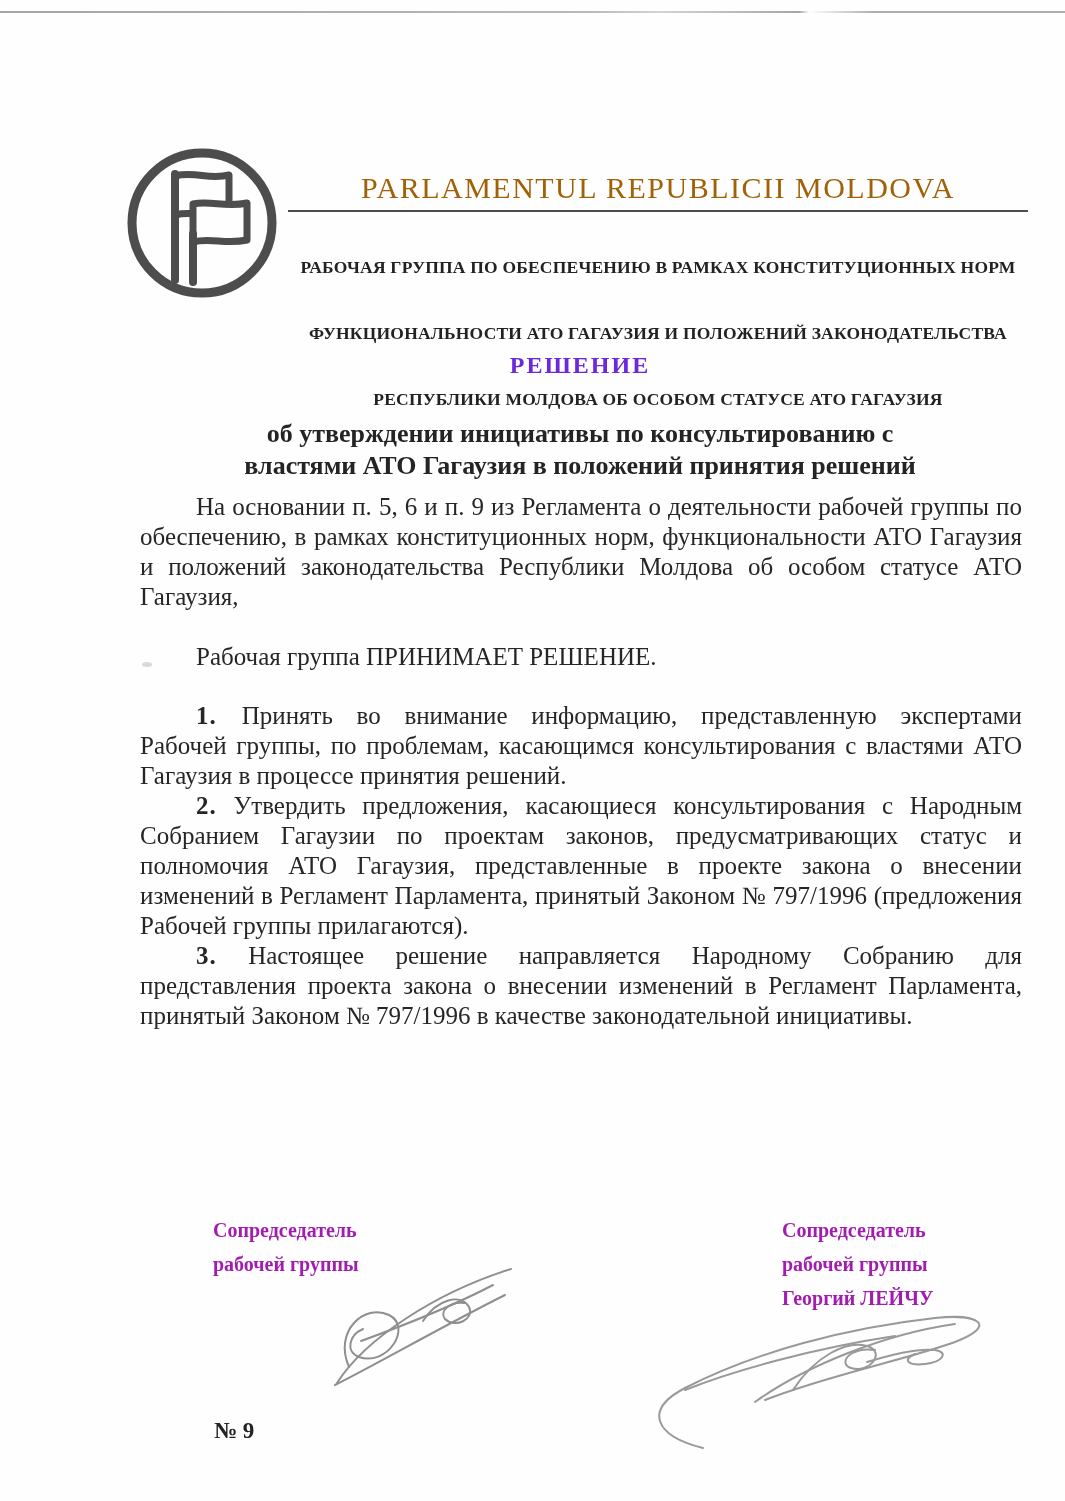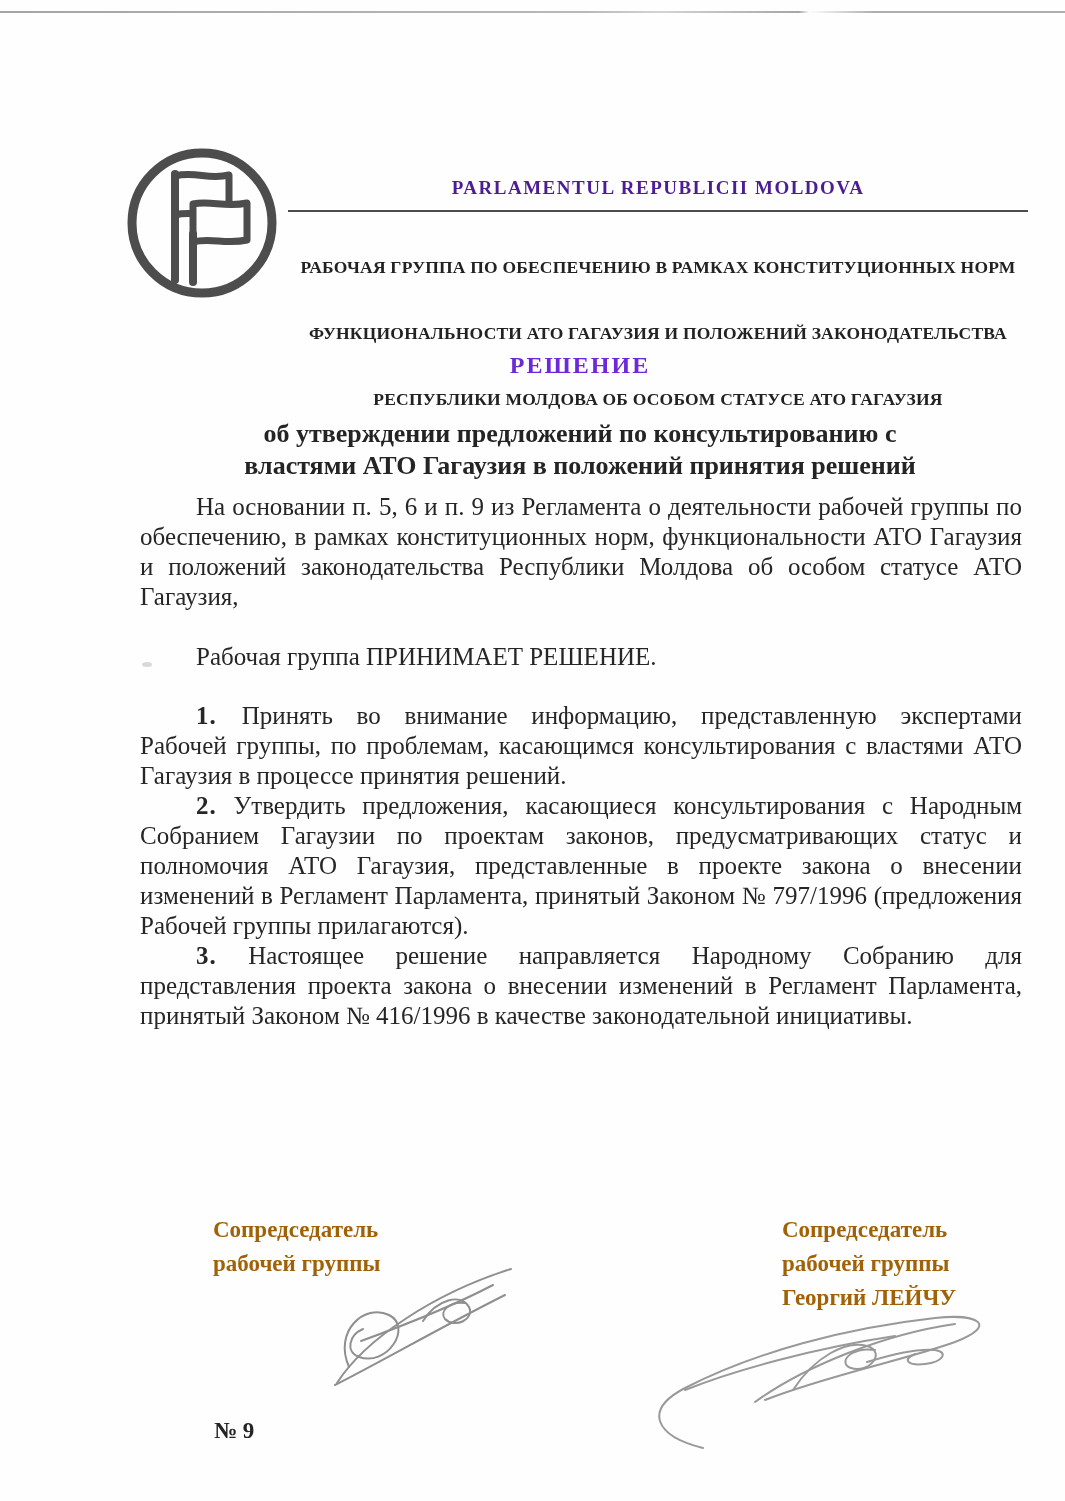--- a/index.html
+++ b/index.html
@@ -22,21 +22,21 @@
   .speck {
     position: absolute; left: 142px; top: 662px; width: 10px; height: 5px;
     background: #c9c9c9; border-radius: 50%; opacity: .7;
   }
   
   .emblem { position: absolute; left: 123px; top: 142px; width: 162px; height: 162px; }
   .header-text {
     position: absolute; left: 288px; top: 172px; width: 740px; text-align: center;
   }
   .parliament-title {
-    font-size: 19px; font-weight: 700; letter-spacing: 1.5px; color: #4c1d95;
+    font-size: 30px; font-weight: 400; letter-spacing: 1.5px; color: #a16207;
     line-height: 32px;
   }
   .assembly-title {
     font-size: 21px; font-weight: 700; letter-spacing: 2px; color: #2a2a2a;
     line-height: 27px;
   }
   .header-divider {
     border: none; border-top: 2.5px solid #4c4c4c; margin: 6px 0 5px 0;
   }
   .working-group { font-size: 17.5px; font-weight: 700; line-height: 22px; color: #222; letter-spacing: .2px; margin-top: 44px; }
@@ -52,21 +52,21 @@
   
   .body-text {
     position: absolute; left: 140px; top: 492px; width: 882px;
     font-size: 25px; line-height: 30px; color: #262626;
   }
   .body-text p { margin: 0; text-align: justify; text-indent: 56px; font-family: Liberation Serif, serif; }
   .lead { margin-top: 30px !important; text-align: center; }
   .items { margin-top: 29px; }
   .item-number { font-weight: 700; letter-spacing: 1px; }
   
-  .sig-block { position: absolute; width: 330px; font-size: 23px; font-weight: 700; line-height: 34px; color: #a16207; }
+  .sig-block { position: absolute; width: 330px; font-size: 20px; font-weight: 700; line-height: 34px; color: #a21caf; }
   .sig-left  { left: 213px; top: 1213px; }
   .sig-right { left: 782px; top: 1213px; }
   .sig-scrawl { position: absolute; }
   .sig-scrawl-left  { left: 315px; top: 1255px; width: 200px; height: 145px; }
   .sig-scrawl-right { left: 625px; top: 1300px; width: 380px; height: 155px; }
   
   .place-date { position: absolute; left: 214px; top: 1383px; font-size: 23px; font-weight: 700; color: #242424; }
   .doc-number { position: absolute; left: 214px; top: 1418px; font-size: 23px; font-weight: 700; color: #242424; }
 </style>
 </head>
@@ -93,31 +93,31 @@
   <div class="header-text">
     <div class="parliament-title">PARLAMENTUL REPUBLICII MOLDOVA</div>
     <hr class="header-divider">
     <div class="working-group">РАБОЧАЯ ГРУППА ПО ОБЕСПЕЧЕНИЮ В РАМКАХ КОНСТИТУЦИОННЫХ НОРМ</div>
     <div class="working-group">ФУНКЦИОНАЛЬНОСТИ АТО ГАГАУЗИЯ И ПОЛОЖЕНИЙ ЗАКОНОДАТЕЛЬСТВА</div>
     <div class="working-group">РЕСПУБЛИКИ МОЛДОВА ОБ ОСОБОМ СТАТУСЕ АТО ГАГАУЗИЯ</div>
   </div>
 
   <div class="decision-title">РЕШЕНИЕ</div>
   <div class="decision-subtitle">
-    <div>об утверждении предложений по консультированию с</div>
+    <div>об утверждении инициативы по консультированию с</div>
     <div>властями АТО Гагаузия в положений принятия решений</div>
   </div>
 
   <div class="body-text">
     <p>На основании п. 5, 6 и п. 9 из Регламента о деятельности рабочей группы по обеспечению, в рамках конституционных норм, функциональности АТО Гагаузия и положений законодательства Республики Молдова об особом статусе АТО Гагаузия,</p>
     <p class="lead">Рабочая группа ПРИНИМАЕТ РЕШЕНИЕ.</p>
     <div class="items">
       <p><span class="item-number">1.</span> <span>Принять во внимание информацию, представленную экспертами Рабочей группы, по проблемам, касающимся консультирования с властями АТО Гагаузия в процессе принятия решений.</span></p>
       <p><span class="item-number">2.</span> <span>Утвердить предложения, касающиеся консультирования с Народным Собранием Гагаузии по проектам законов, предусматривающих статус и полномочия АТО Гагаузия, представленные в проекте закона о внесении изменений в Регламент Парламента, принятый Законом № 797/1996 (предложения Рабочей группы прилагаются).</span></p>
-      <p><span class="item-number">3.</span> <span>Настоящее решение направляется Народному Собранию для представления проекта закона о внесении изменений в Регламент Парламента, принятый Законом № 416/1996 в качестве законодательной инициативы.</span></p>
+      <p><span class="item-number">3.</span> <span>Настоящее решение направляется Народному Собранию для представления проекта закона о внесении изменений в Регламент Парламента, принятый Законом № 797/1996 в качестве законодательной инициативы.</span></p>
     </div>
   </div>
 
   <div class="sig-block sig-left">
     <div>Сопредседатель</div>
     <div>рабочей группы</div>
   </div>
   <div class="sig-block sig-right">
     <div>Сопредседатель</div>
     <div>рабочей группы</div>

